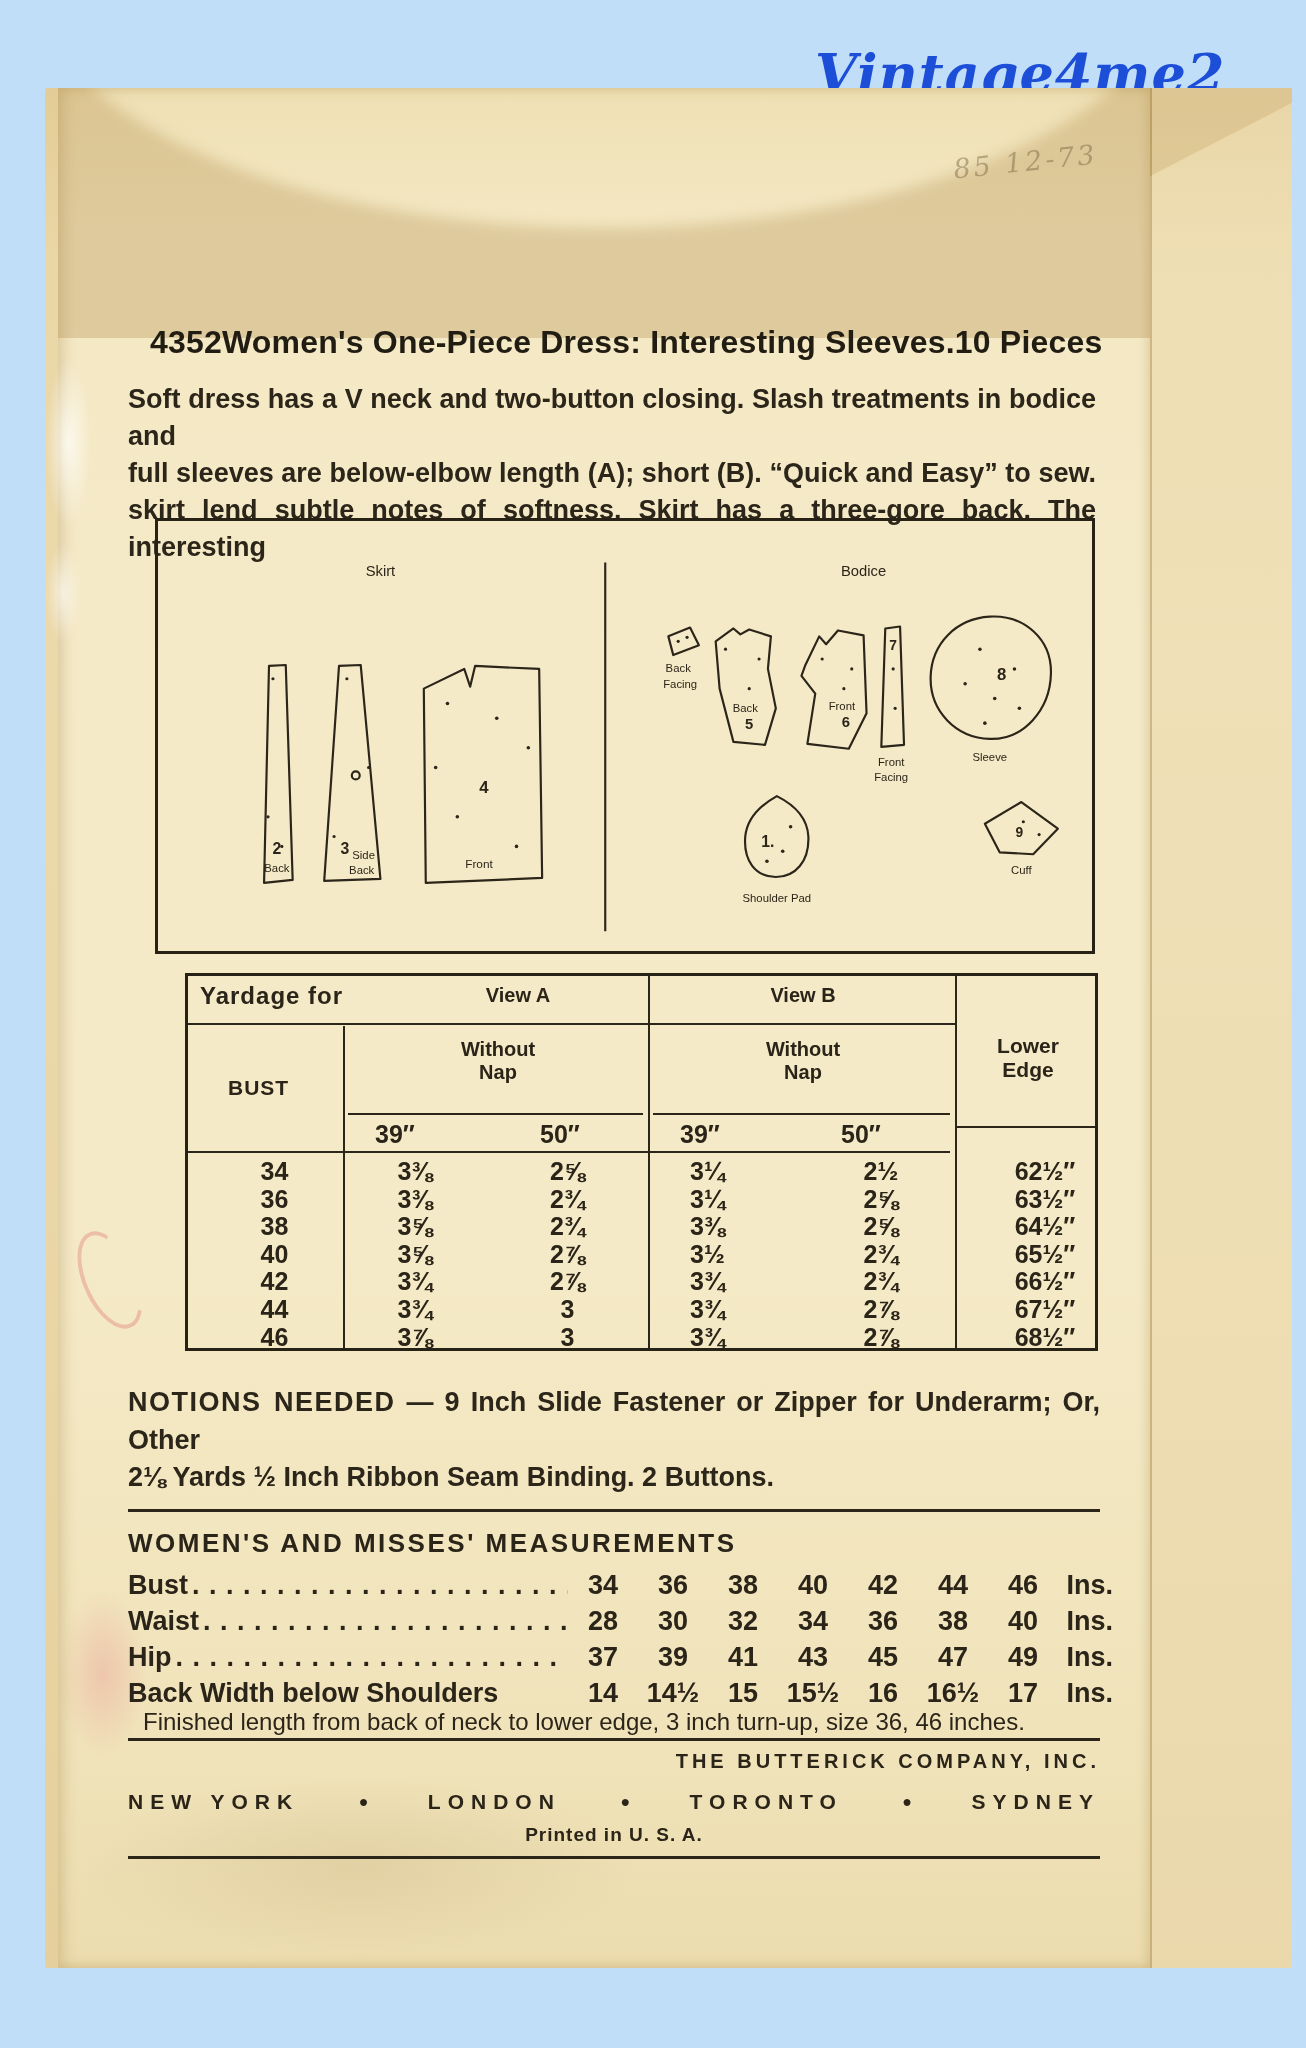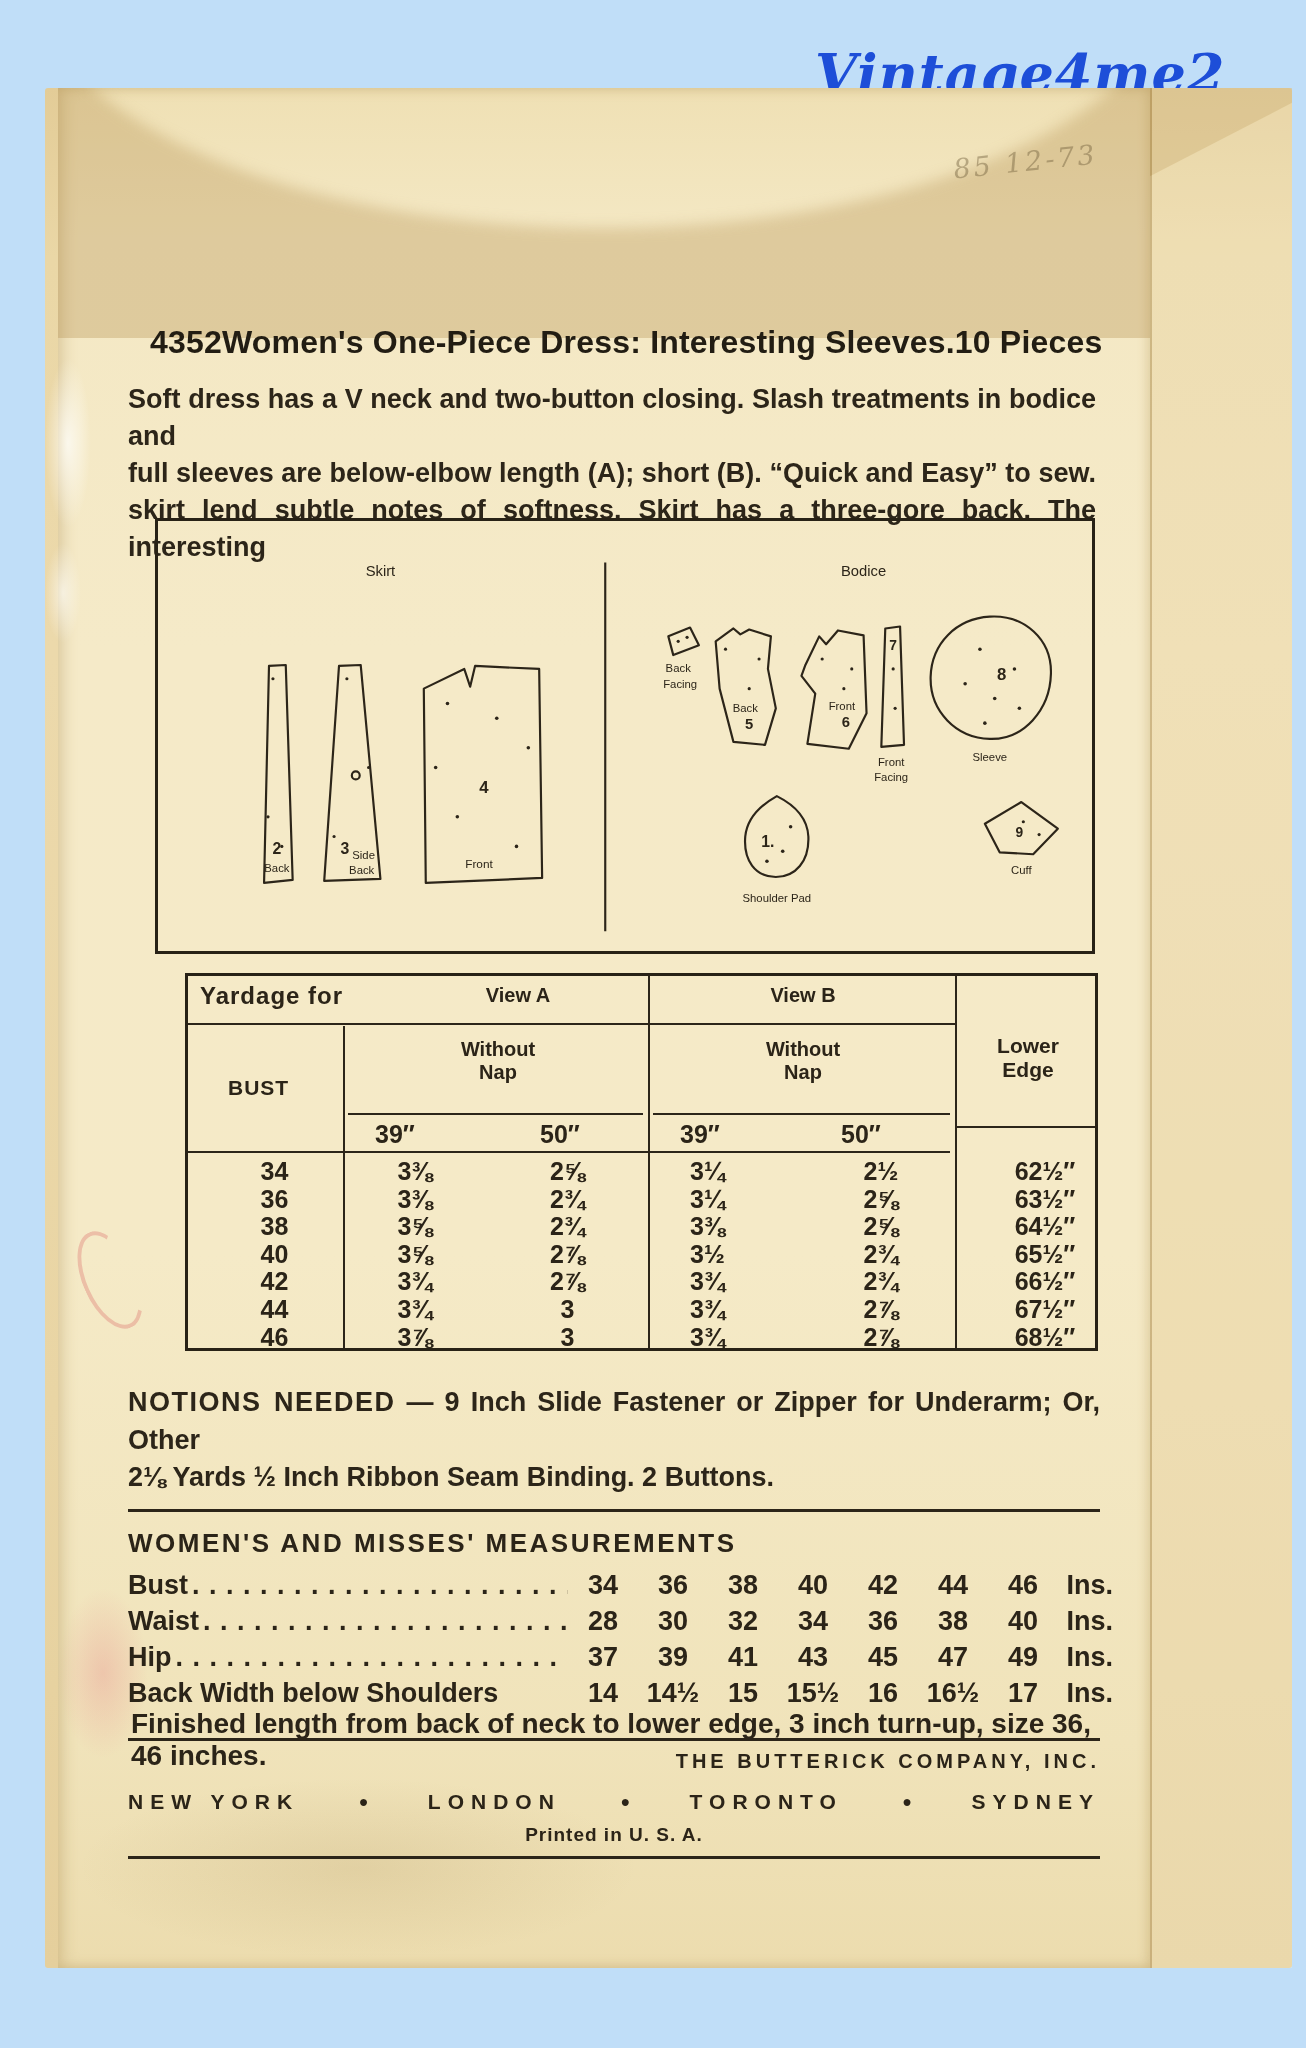--- a/index.html
+++ b/index.html
@@ -84,21 +84,21 @@
 
   
   .mhead{position:absolute;left:70px;top:1440px;font-size:26px;font-weight:bold;letter-spacing:2.5px;}
   .mtable{position:absolute;left:70px;top:1482px;width:985px;}
   .mrow{display:flex;align-items:baseline;height:36px;font-size:27px;font-weight:bold;}
   .mlblwrap{flex:0 0 440px;display:flex;align-items:baseline;overflow:hidden;}
   .mdots{flex:1;overflow:hidden;white-space:nowrap;padding:0 4px;}
   .mdots::after{content:". . . . . . . . . . . . . . . . . . . . . . . . . . . . . . . .";letter-spacing:1px;}
   .mval{flex:0 0 70px;text-align:center;}
   .munit{flex:1;text-align:right;}
-  .mnote{position:absolute;left:73px;top:1620px;width:985px;font-size:28px;font-weight:bold;}
+  .mnote{position:absolute;left:85px;top:1620px;width:985px;font-size:24px;font-weight:normal;}
 
   
   .company{position:absolute;left:70px;top:1662px;width:972px;text-align:right;
     font-size:20px;font-weight:bold;letter-spacing:4px;}
   .cities{position:absolute;left:70px;top:1702px;width:972px;display:flex;
     justify-content:space-between;align-items:center;font-size:21px;font-weight:bold;}
   .city{letter-spacing:7px;}
   .bullet{font-size:16px;}
   .printed{position:absolute;left:70px;top:1736px;width:972px;text-align:center;
     font-size:19px;font-weight:bold;letter-spacing:1px;}

